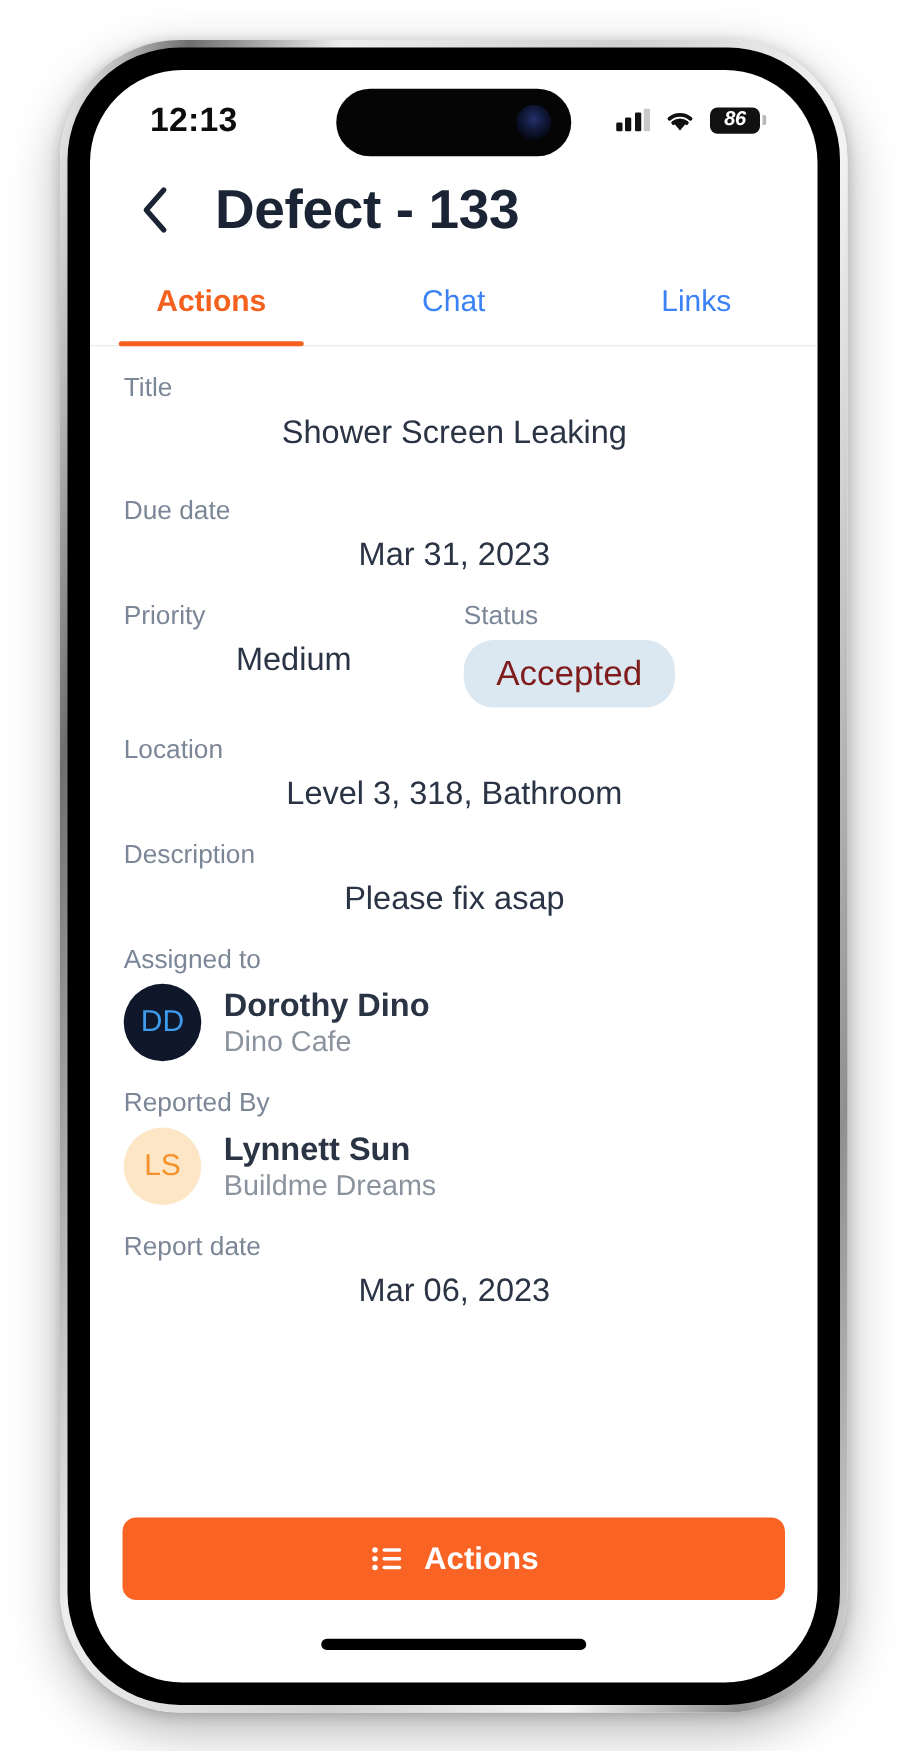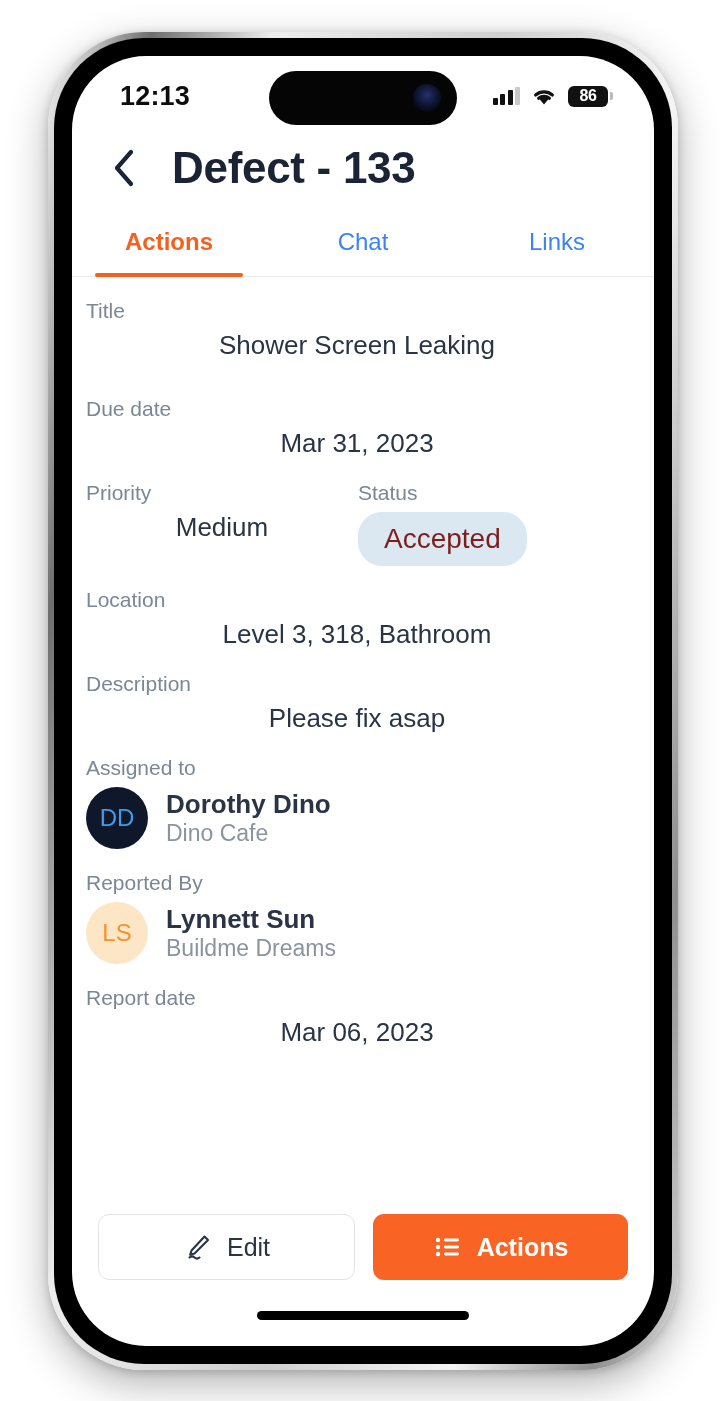--- a/index.html
+++ b/index.html
@@ -79,20 +79,21 @@
     color: #0d0d0d;
     letter-spacing: 0.2px;
     margin-top: 6px;
   }
   .status-right {
     margin-left: auto;
     display: flex;
     align-items: center;
     gap: 11px;
     margin-top: 6px;
+    font-style: italic;
   }
 
   .dynamic-island {
     position: absolute;
     left: 50%;
     transform: translateX(-50%);
     top: 15px;
     width: 188px;
     height: 54px;
     background: #050505;
@@ -189,21 +190,21 @@
     left: 23px;
     right: 23px;
     bottom: -1px;
     height: 4px;
     background: #f4601e;
     border-radius: 2px;
   }
 
   
   .content {
-    padding: 22px 26px 0 14px;
+    padding: 22px 26px 0 27px;
   }
   .field { margin-bottom: 22px; }
   .field-label {
     font-size: 21px;
     color: #7b8697;
     margin-bottom: 7px;
   }
   .field-value {
     font-size: 26px;
     color: #2a3444;
@@ -410,27 +411,20 @@
           </div>
 
           <div class="field">
             <div class="field-label">Report date</div>
             <div class="field-value">Mar 06, 2023</div>
           </div>
 
         </div>
 
         <div class="action-bar">
-          <div class="btn btn-edit">
-            <svg width="30" height="30" viewBox="0 0 30 30">
-              <path d="M21.5 4.5 L25 8 L11.5 21.5 L7.2 22.8 L8.5 18.5 Z" stroke="#2a3444" stroke-width="2.1" fill="none" stroke-linejoin="round"></path>
-              <path d="M6.5 25.5 q2.5 -2.2 5 0 q2.5 2.2 5 0" stroke="#2a3444" stroke-width="2.1" fill="none" stroke-linecap="round"></path>
-            </svg>
-            <span>Edit</span>
-          </div>
           <div class="btn btn-actions">
             <svg width="30" height="30" viewBox="0 0 30 30">
               <circle cx="5" cy="8" r="2.2" fill="#fff"></circle>
               <circle cx="5" cy="15" r="2.2" fill="#fff"></circle>
               <circle cx="5" cy="22" r="2.2" fill="#fff"></circle>
               <rect x="11" y="6.6" width="15" height="2.8" rx="1.4" fill="#fff"></rect>
               <rect x="11" y="13.6" width="15" height="2.8" rx="1.4" fill="#fff"></rect>
               <rect x="11" y="20.6" width="15" height="2.8" rx="1.4" fill="#fff"></rect>
             </svg>
             <span>Actions</span>

